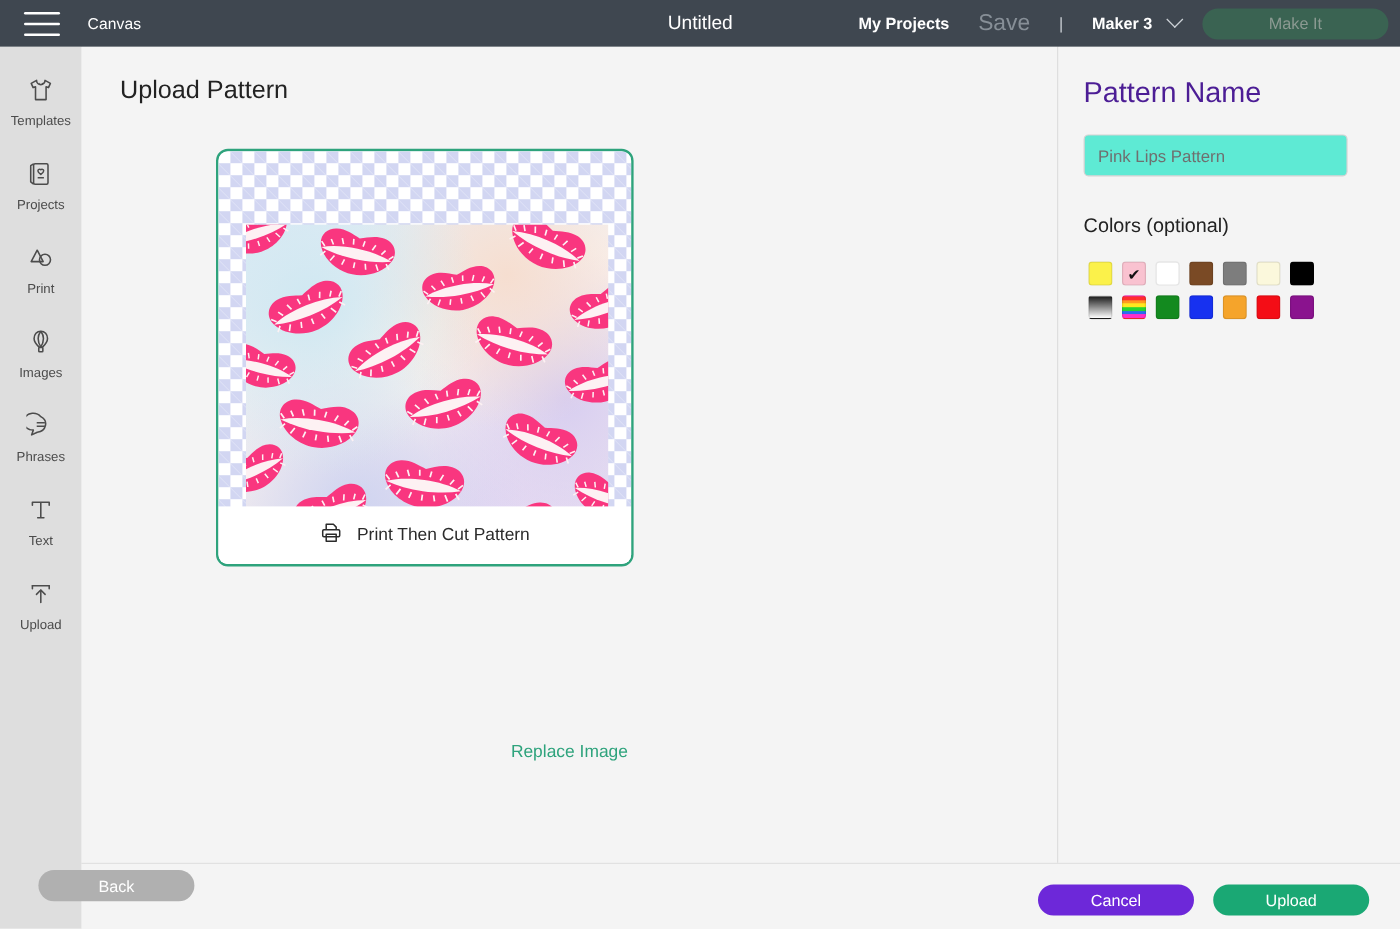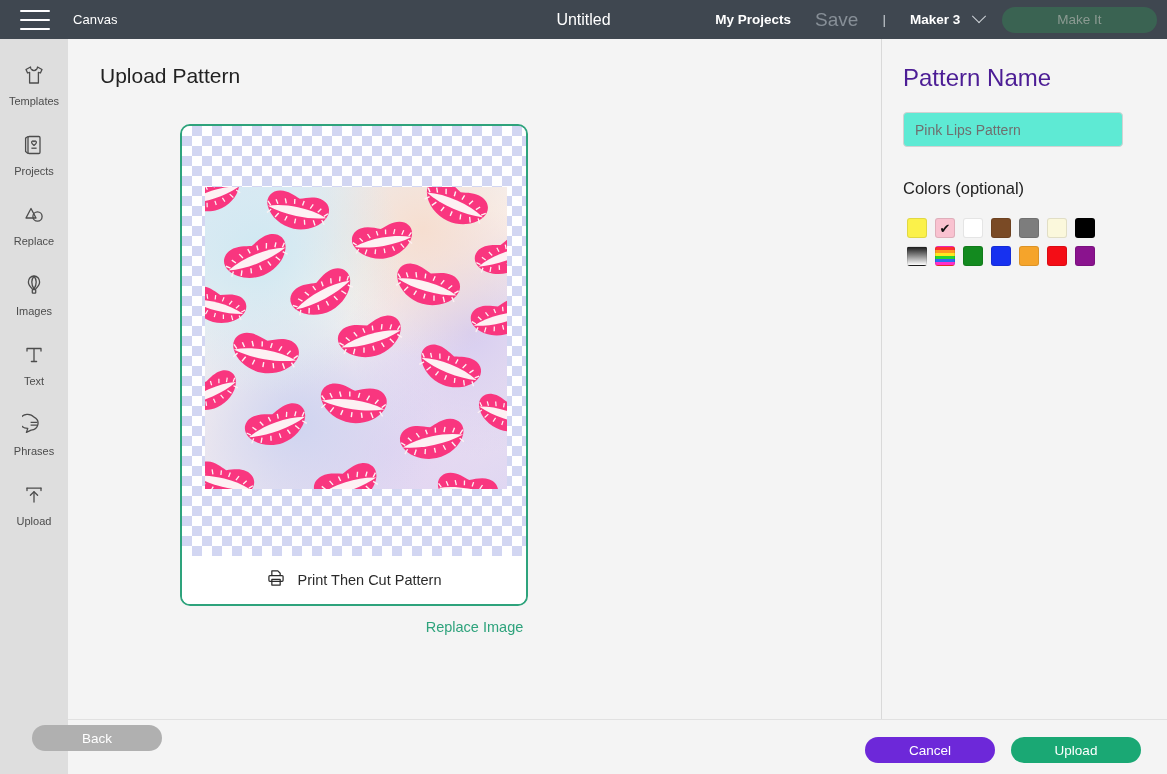--- a/index.html
+++ b/index.html
@@ -71,21 +71,21 @@
   
   #center {
     position: absolute; top: 39px; left: 68px;
     width: 813px; height: 680px;
     background: #f4f4f4;
   }
   #page-title { margin: 25px 0 0 32px; font-size: 21px; color: #222; font-weight: normal; }
 
   #preview-card {
     position: absolute; left: 112px; top: 85px;
-    width: 348px; height: 482px;
+    width: 348px; height: 348px;
     border: 2px solid #2ea37c;
     border-radius: 10px;
     overflow: hidden;
     background: #ffffff;
   }
   #checker {
     position: absolute; left: 0; top: 0; width: 344px; height: 430px;
     background-color: #ffffff;
     background-image:
       linear-gradient(45deg, #c3c9ee 25%, transparent 25%, transparent 75%, #c3c9ee 75%),
@@ -221,52 +221,52 @@
       <span class="rail-label">Projects</span>
     </div>
 
     <div class="rail-item">
       <span class="rail-icon">
         <svg width="24" height="24" viewBox="0 0 24 24" fill="none" stroke="#4c4c4c" stroke-width="1.3" stroke-linejoin="round">
           <path d="M9 5.5 4 15h10z"></path>
           <circle cx="15.5" cy="13.5" r="4.6"></circle>
         </svg>
       </span>
-      <span class="rail-label">Replace</span>
+      <span class="rail-label">Print</span>
     </div>
 
     <div class="rail-item">
       <span class="rail-icon">
         <svg width="24" height="24" viewBox="0 0 24 24" fill="none" stroke="#4c4c4c" stroke-width="1.3" stroke-linejoin="round">
           <path d="M12 3c3.3 0 5.6 2.7 5.6 6.1 0 3.2-2.7 5.7-4 7h-3.2c-1.3-1.3-4-3.8-4-7C6.4 5.7 8.7 3 12 3z"></path>
           <path d="M12 3c-1.5 2-2.2 4-2.2 6.1s.7 4.8 2.2 7"></path>
           <path d="M12 3c1.5 2 2.2 4 2.2 6.1s-.7 4.8-2.2 7"></path>
           <rect x="10.3" y="16.6" width="3.4" height="3.6" rx=".6"></rect>
         </svg>
       </span>
       <span class="rail-label">Images</span>
     </div>
 
     <div class="rail-item">
       <span class="rail-icon">
+        <svg width="24" height="24" viewBox="0 0 24 24" fill="none" stroke="#4c4c4c" stroke-width="1.3" stroke-linejoin="round">
+          <path d="M12 4.2a8 7 0 1 0-6.2 11.2L4.4 19.4l4.7-2.2A8 7 0 0 0 12 4.2z"></path>
+          <path d="M8.6 9.3h6.8M8.6 12.2h6.8"></path>
+        </svg>
+      </span>
+      <span class="rail-label">Phrases</span>
+    </div>
+
+    <div class="rail-item">
+      <span class="rail-icon">
         <svg width="24" height="24" viewBox="0 0 24 24" fill="none" stroke="#4c4c4c" stroke-width="1.3" stroke-linecap="round">
           <path d="M5 5.5h14M5 5.5v2.6M19 5.5v2.6M12 5.5v13M9.4 18.5h5.2"></path>
         </svg>
       </span>
       <span class="rail-label">Text</span>
-    </div>
-
-    <div class="rail-item">
-      <span class="rail-icon">
-        <svg width="24" height="24" viewBox="0 0 24 24" fill="none" stroke="#4c4c4c" stroke-width="1.3" stroke-linejoin="round">
-          <path d="M12 4.2a8 7 0 1 0-6.2 11.2L4.4 19.4l4.7-2.2A8 7 0 0 0 12 4.2z"></path>
-          <path d="M8.6 9.3h6.8M8.6 12.2h6.8"></path>
-        </svg>
-      </span>
-      <span class="rail-label">Phrases</span>
     </div>
 
     <div class="rail-item">
       <span class="rail-icon">
         <svg width="24" height="24" viewBox="0 0 24 24" fill="none" stroke="#4c4c4c" stroke-width="1.3" stroke-linecap="round" stroke-linejoin="round">
           <path d="M5 5.2h14"></path>
           <path d="M5 5.2v2.4M19 5.2v2.4"></path>
           <path d="M12 19V8.8"></path>
           <path d="M8.4 12.3 12 8.7l3.6 3.6"></path>
         </svg>

